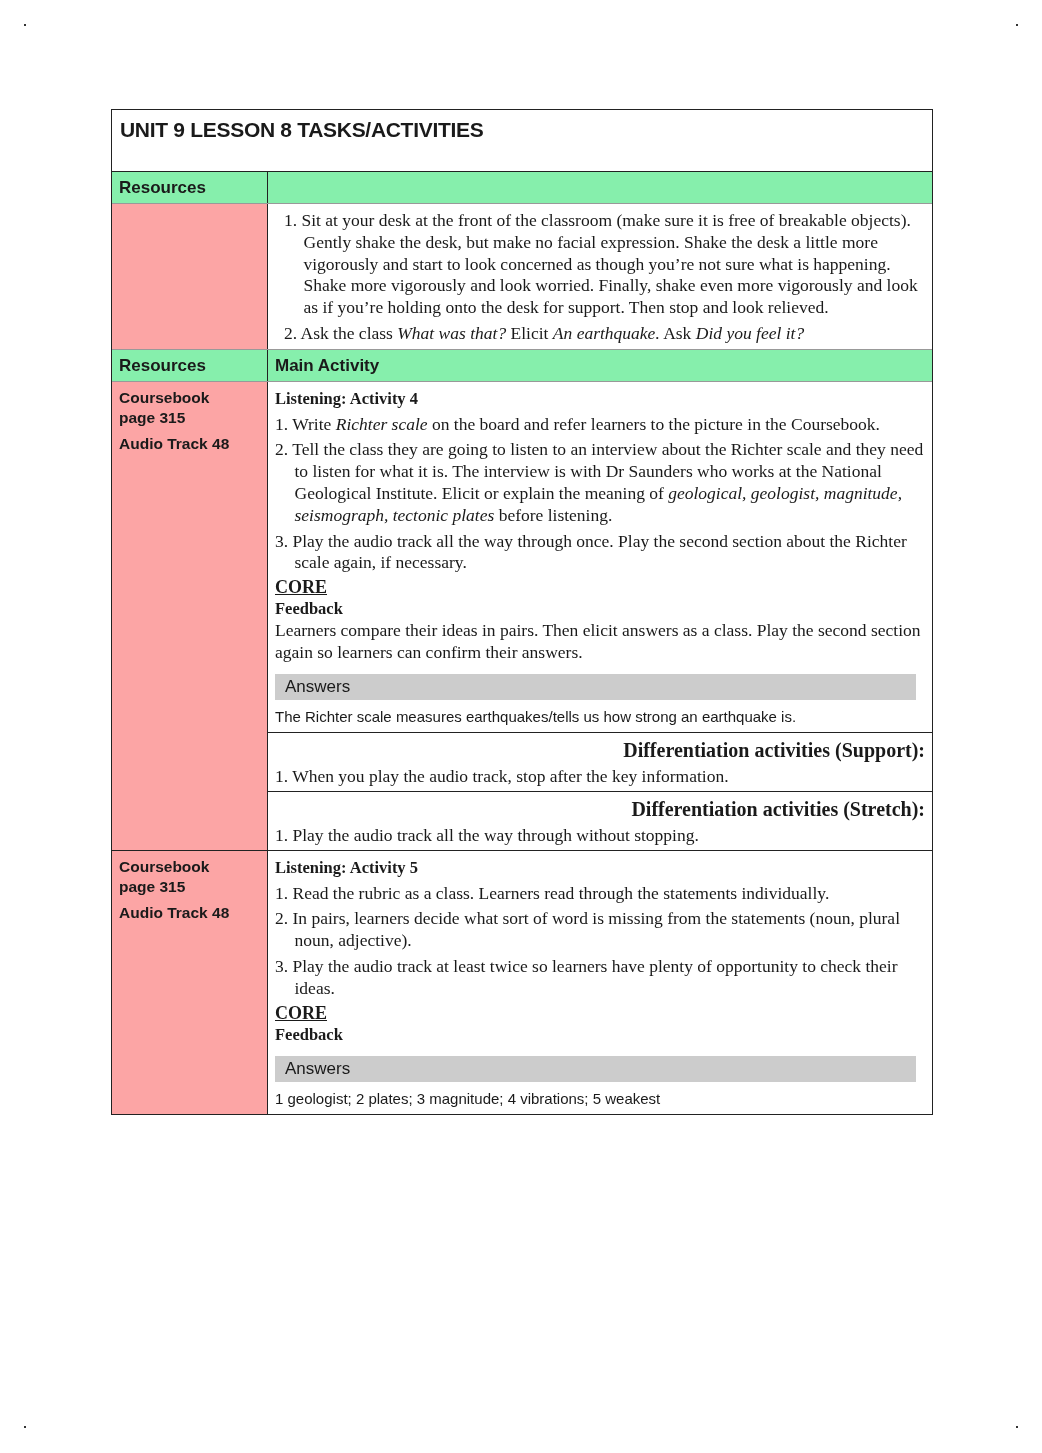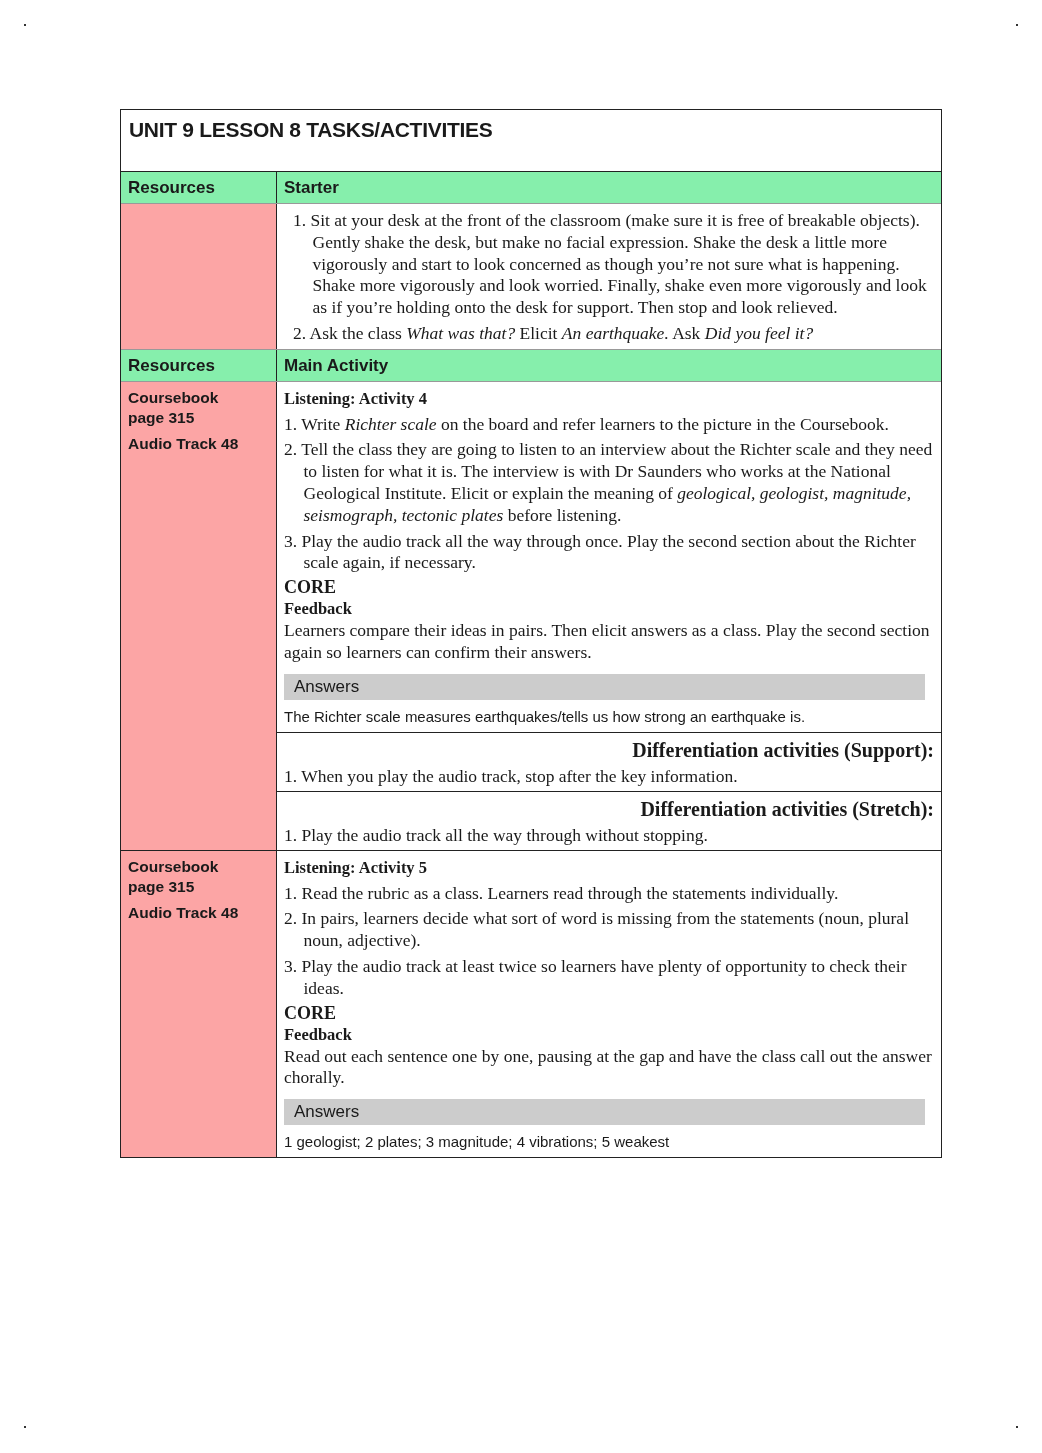--- a/index.html
+++ b/index.html
@@ -1,19 +1,19 @@
 <!DOCTYPE html>
 <html><head>
 <meta charset="utf-8">
 <style>
   html, body { margin: 0; padding: 0; background: #ffffff; }
   body { width: 1042px; height: 1453px; position: relative; overflow: hidden; }
   .mark { position: absolute; width: 2px; height: 2px; background: #333; }
   .doc-table {
-    position: absolute; left: 120px; top: 109px; width: 822px;
+    position: absolute; left: 111px; top: 109px; width: 822px;
     border: 1.5px solid #222; box-sizing: border-box;
     font-family: "Liberation Serif", serif; color: #1a1a1a;
   }
   .title-row {
     height: 62px; border-bottom: 1.5px solid #222; box-sizing: border-box;
     padding: 8px 8px; font-family: "Liberation Sans", sans-serif;
     font-weight: bold; font-size: 21px; letter-spacing: -0.3px;
   }
   .row { display: flex; }
   .col-res { width: 156px; flex: none; border-right: 1.5px solid #222; box-sizing: border-box; }
@@ -27,21 +27,21 @@
   .res-text {
     font-family: "Liberation Sans", sans-serif; font-weight: bold; font-size: 15.5px;
     padding: 6px 7px 0 7px; line-height: 20px;
   }
   .res-text div { margin-bottom: 6px; }
   .res-text div.tight { margin-bottom: 0; }
   .content { padding: 4px 7px 4px 7px; font-size: 17.5px; line-height: 21.8px; }
   ol.items { margin: 0; padding: 0; list-style: none; }
   ol.items li { padding-left: 19.5px; text-indent: -19.5px; margin-bottom: 4px; }
   .sub-head { font-weight: bold; font-size: 16.5px; margin: 2px 0 4px 0; }
-  .core { font-weight: bold; font-size: 18px; line-height: 22px; }
+  .core { font-weight: bold; font-size: 18px; line-height: 22px; text-decoration: underline; }
   .fb { font-weight: bold; font-size: 16.5px; line-height: 22px; }
   .answers-bar {
     background: #cccccc; margin: 10px 9px 0 0; padding: 2px 10px;
     font-family: Liberation Sans, sans-serif; font-size: 17px; line-height: 22px;
   }
   .answers-text {
     font-family: "Liberation Sans", sans-serif; font-size: 15px; line-height: 18px;
     padding: 8px 0 2px 0;
   }
   .diff { border-top: 1.5px solid #222; padding: 6px 7px 4px 7px; font-size: 17.5px; line-height: 22px; }
@@ -55,21 +55,20 @@
 <div class="mark" style="left:24px;top:24px;"></div>
 <div class="mark" style="left:1016px;top:24px;"></div>
 <div class="mark" style="left:24px;top:1426px;"></div>
 <div class="mark" style="left:1016px;top:1426px;"></div>
 
 <div class="doc-table">
   <div class="title-row">UNIT 9 LESSON 8 TASKS/ACTIVITIES</div>
 
   <div class="row head-row">
     <div class="col-res">Resources</div>
-    <div class="col-main">Starter</div>
   </div>
 
   <div class="row body-row">
     <div class="col-res"></div>
     <div class="col-main content" style="padding-top:6px;padding-left:16px;">
       <ol class="items">
         <li><span>1.</span> <span>Sit at your desk at the front of the classroom (make sure it is free of breakable objects). Gently shake the desk, but make no facial expression. Shake the desk a little more vigorously and start to look concerned as though you’re not sure what is happening. Shake more vigorously and look worried. Finally, shake even more vigorously and look as if you’re holding onto the desk for support. Then stop and look relieved.</span></li>
         <li style="margin-bottom:0;"><span>2.</span> <span>Ask the class </span><i>What was that?</i><span> Elicit </span><i>An earthquake.</i><span> Ask </span><i>Did you feel it?</i></li>
       </ol>
     </div>
@@ -124,19 +123,18 @@
     <div class="col-main">
       <div class="content">
         <div class="sub-head">Listening: Activity 5</div>
         <ol class="items">
           <li><span>1.</span> <span>Read the rubric as a class. Learners read through the statements individually.</span></li>
           <li><span>2.</span> <span>In pairs, learners decide what sort of word is missing from the statements (noun, plural noun, adjective).</span></li>
           <li style="margin-bottom:2px;"><span>3.</span> <span>Play the audio track at least twice so learners have plenty of opportunity to check their ideas.</span></li>
         </ol>
         <div class="core">CORE</div>
         <div class="fb">Feedback</div>
-        <div>Read out each sentence one by one, pausing at the gap and have the class call out the answer chorally.</div>
         <div class="answers-bar">Answers</div>
         <div class="answers-text">1 geologist; 2 plates; 3 magnitude; 4 vibrations; 5 weakest</div>
       </div>
     </div>
   </div>
 </div>
 
 </body></html>

